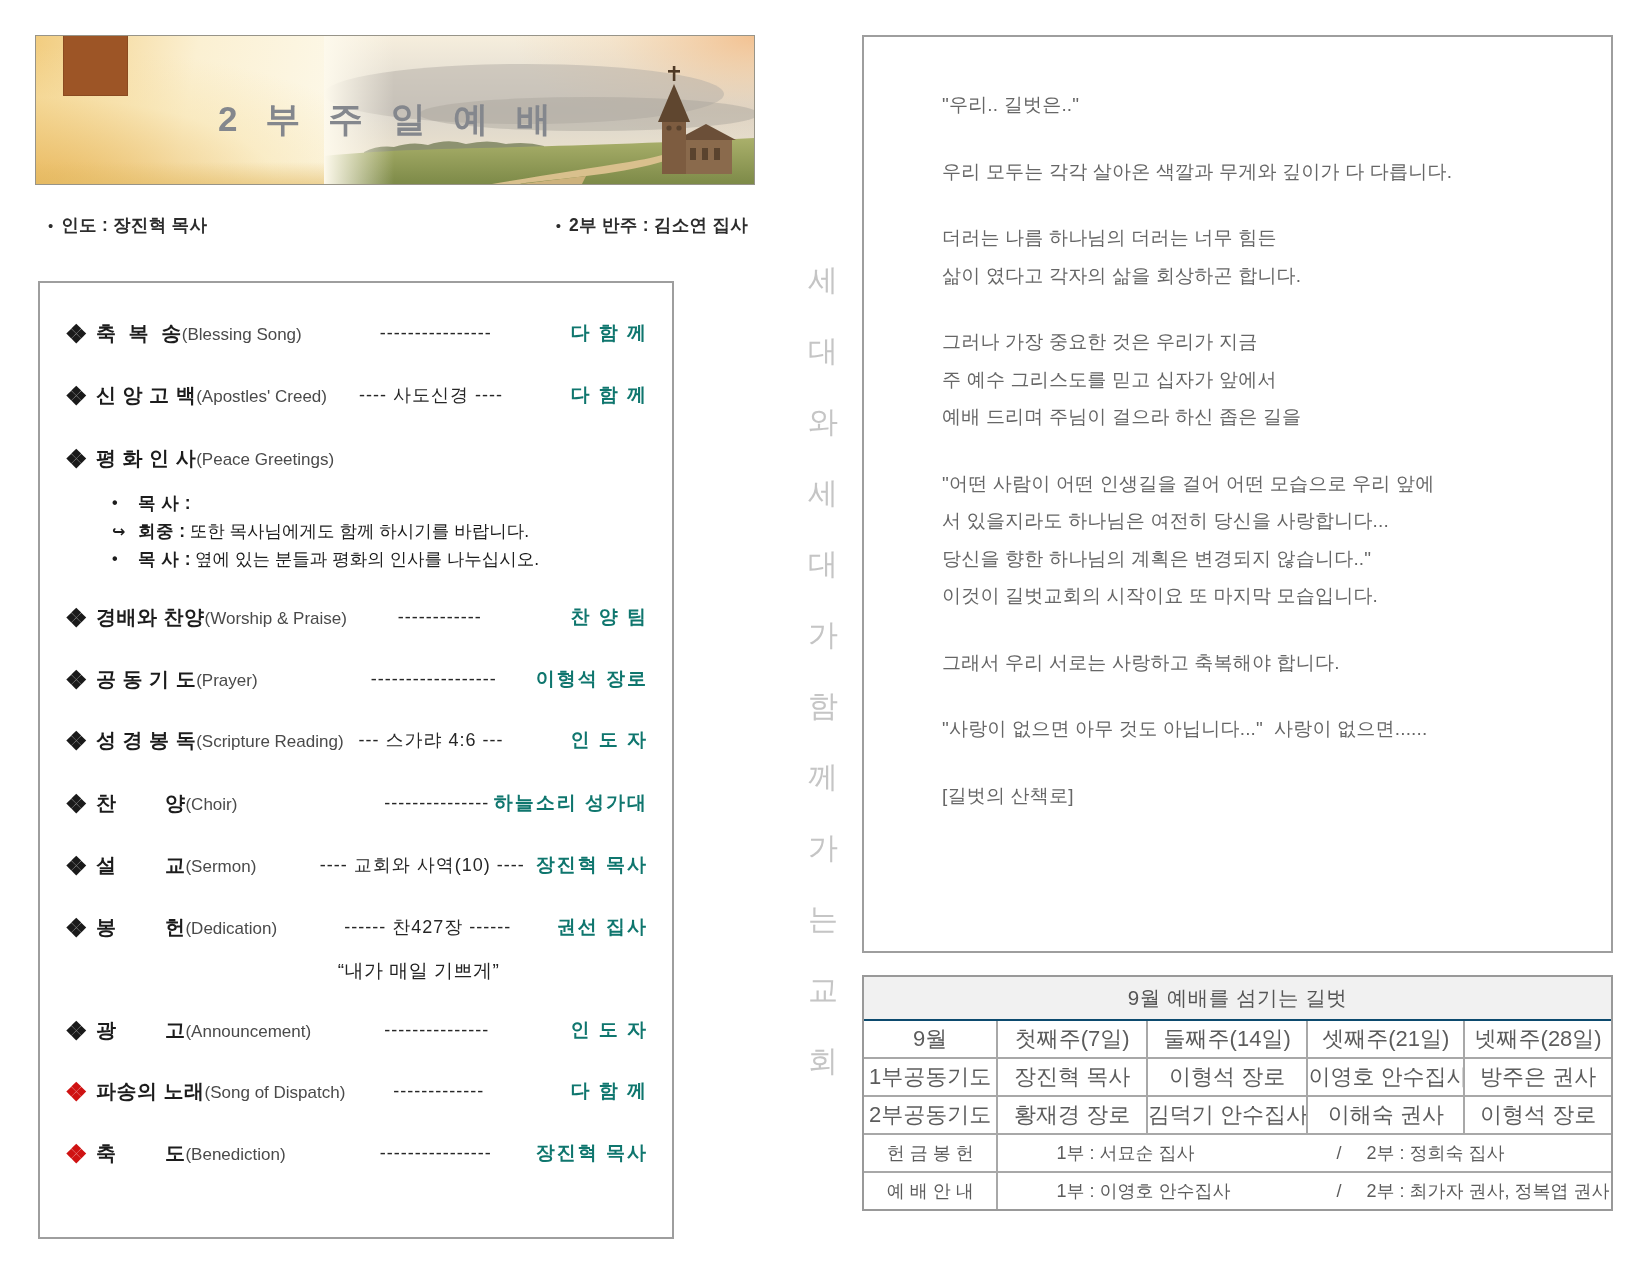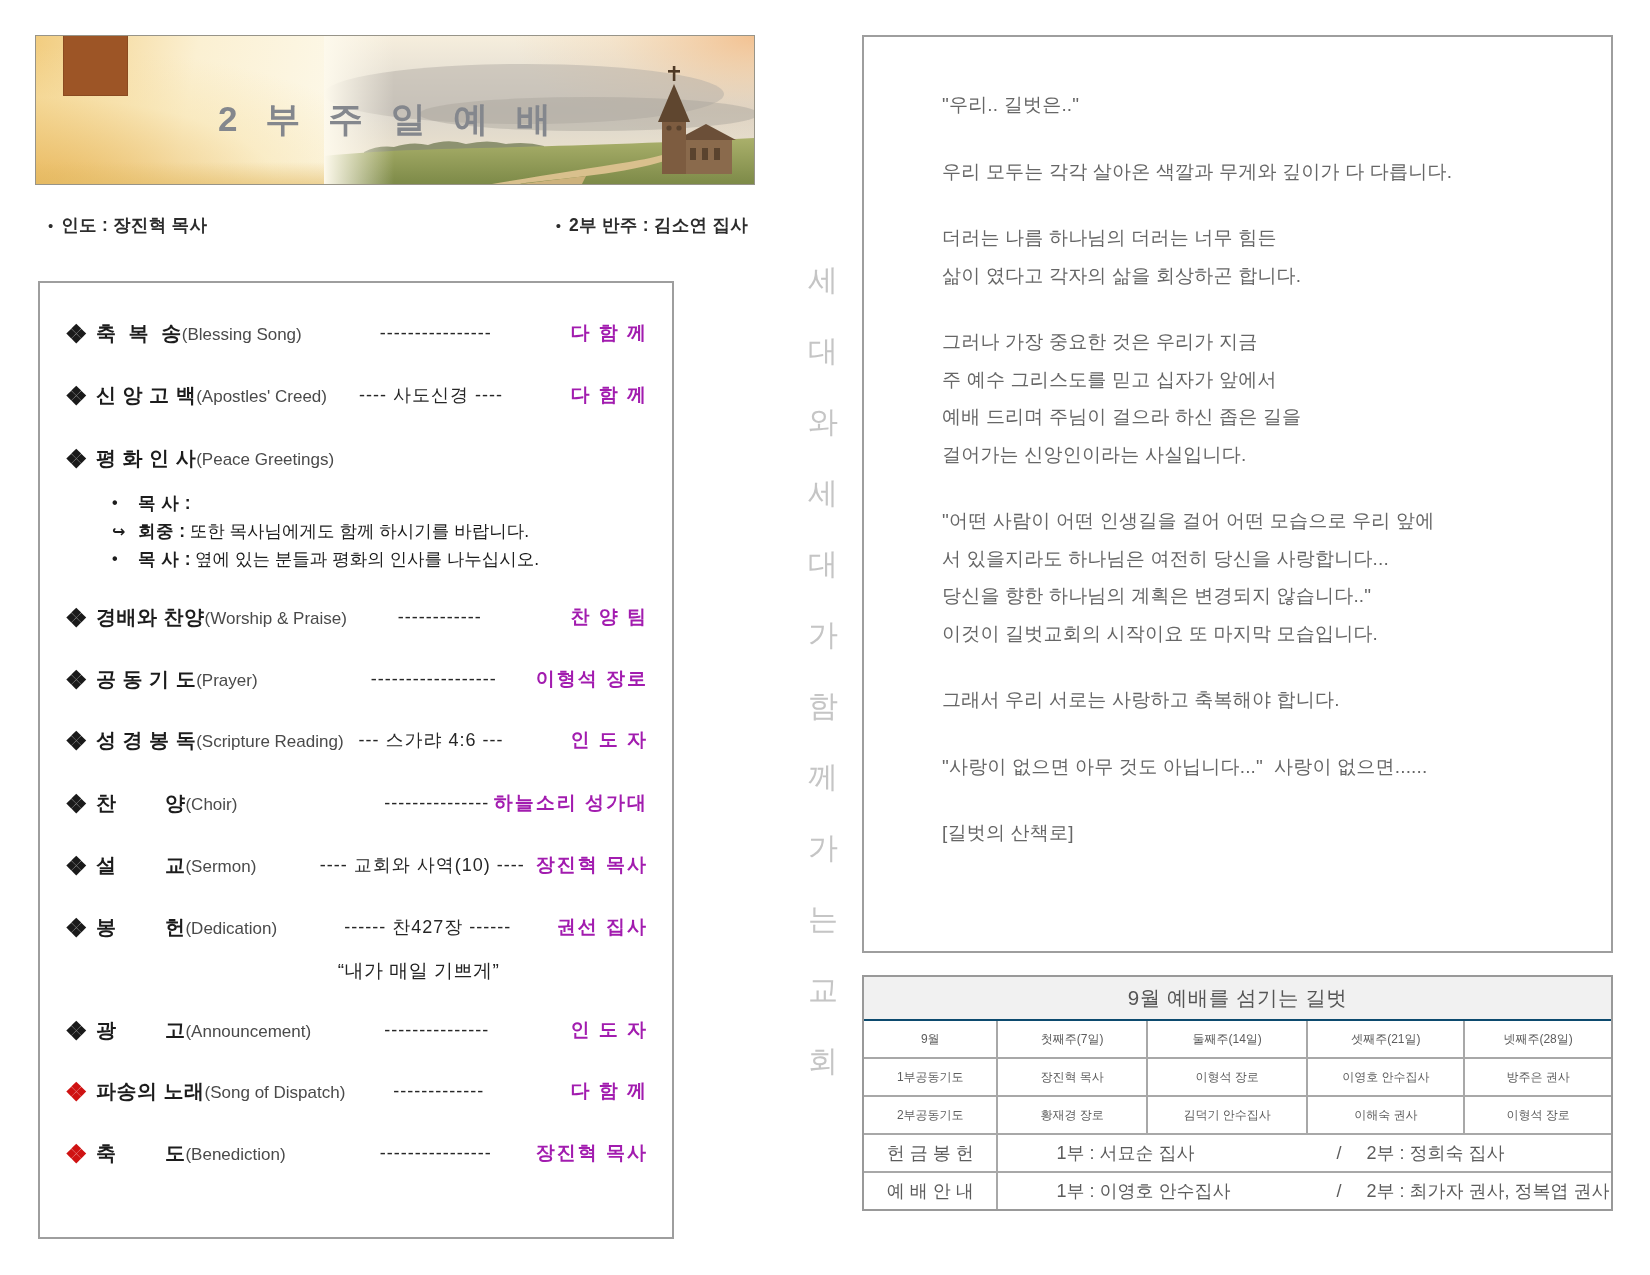--- a/index.html
+++ b/index.html
@@ -28,40 +28,40 @@
   .bul i{position:absolute;width:6.5px;height:6.5px;background:#1a1a1a;transform:rotate(45deg);}
   .bul i:nth-child(1){left:5.2px;top:0;}
   .bul i:nth-child(2){left:0;top:5.2px;}
   .bul i:nth-child(3){left:10.4px;top:5.2px;}
   .bul i:nth-child(4){left:5.2px;top:10.4px;}
   .red .bul i{background:#cf1212;}
   .lab{width:305px;display:flex;align-items:baseline;white-space:pre;}
   .ko{font-size:20px;font-weight:bold;color:#1c1c1c;letter-spacing:.5px;}
   .en{font-size:17px;color:#4a4a4a;}
   .mid{flex:1;text-align:center;font-size:18px;color:#262626;white-space:pre;letter-spacing:1px;}
-  .rgt{width:168px;text-align:right;font-size:19px;color:#a21caf;font-weight:600;letter-spacing:2px;white-space:pre;}
+  .rgt{width:168px;text-align:right;font-size:19px;color:#0f766e;font-weight:600;letter-spacing:2px;white-space:pre;}
   .sub{position:absolute;left:72px;right:24px;height:28px;display:flex;align-items:center;font-size:17.5px;color:#1d1d1d;white-space:pre;}
   .sub .sb{width:26px;font-weight:bold;font-size:16px;}
   .sub b{font-weight:bold;margin-right:4px;letter-spacing:.5px;}
   .noterow .mid{font-size:19px;color:#222;letter-spacing:.5px;}
 
   
   .vtext{position:absolute;left:799px;top:244px;width:48px;text-align:center;font-size:30px;line-height:71px;color:#c5c5c5;white-space:pre-line;}
 
   
   .msg{position:absolute;left:862px;top:35px;width:751px;height:918px;border:2px solid #9e9e9e;background:#fff;box-sizing:border-box;padding:49px 34px 0 78px;}
   .para{margin:0 0 29px 0;}
   .ln{font-size:19px;line-height:37.5px;color:#666;letter-spacing:.2px;white-space:pre-wrap;}
 
   
   .tbl{position:absolute;left:862px;top:975px;width:751px;border:2px solid #999;background:#fff;box-sizing:border-box;}
   .ttitle{height:42px;line-height:42px;text-align:center;background:#f1f1f1;font-size:20.5px;color:#555;border-bottom:2px solid #0c4a6e;letter-spacing:.5px;}
   .trow{display:grid;grid-template-columns:18% 20% 21.5% 21% 19.5%;border-bottom:2px solid #a8a8a8;}
   .trow:last-child,.mrow:last-child{border-bottom:none;}
-  .tcell{height:36px;line-height:36px;text-align:center;font-size:12px;color:#5c5c5c;border-right:2px solid #a8a8a8;overflow:hidden;white-space:pre;}
+  .tcell{height:36px;line-height:36px;text-align:center;font-size:22px;color:#5c5c5c;border-right:2px solid #a8a8a8;overflow:hidden;white-space:pre;}
   .tcell:last-child{border-right:none;}
   .mrow{display:grid;grid-template-columns:18% 82%;border-bottom:2px solid #a8a8a8;}
   .mlabel{height:36px;line-height:36px;text-align:center;font-size:18px;color:#5c5c5c;border-right:2px solid #a8a8a8;white-space:pre;}
   .mbody{height:36px;display:grid;grid-template-columns:255px 55px 1fr;align-items:center;font-size:18px;color:#5c5c5c;padding-left:58px;white-space:pre;}
   .mbody .sl{text-align:center;}
 </style>
 </head>
 <body>
 
 <div class="banner">
@@ -307,21 +307,20 @@
     <div class="ln">우리 모두는 각각 살아온 색깔과 무게와 깊이가 다 다릅니다.</div>
   </div>
   <div class="para">
     <div class="ln">더러는 나름 하나님의 더러는 너무 힘든</div>
     <div class="ln">삶이 였다고 각자의 삶을 회상하곤 합니다.</div>
   </div>
   <div class="para">
     <div class="ln">그러나 가장 중요한 것은 우리가 지금</div>
     <div class="ln">주 예수 그리스도를 믿고 십자가 앞에서</div>
     <div class="ln">예배 드리며 주님이 걸으라 하신 좁은 길을</div>
-    <div class="ln">걸어가는 신앙인이라는 사실입니다.</div>
   </div>
   <div class="para">
     <div class="ln">"어떤 사람이 어떤 인생길을 걸어 어떤 모습으로 우리 앞에</div>
     <div class="ln">서 있을지라도 하나님은 여전히 당신을 사랑합니다...</div>
     <div class="ln">당신을 향한 하나님의 계획은 변경되지 않습니다.."</div>
     <div class="ln">이것이 길벗교회의 시작이요 또 마지막 모습입니다.</div>
   </div>
   <div class="para">
     <div class="ln">그래서 우리 서로는 사랑하고 축복해야 합니다.</div>
   </div>

